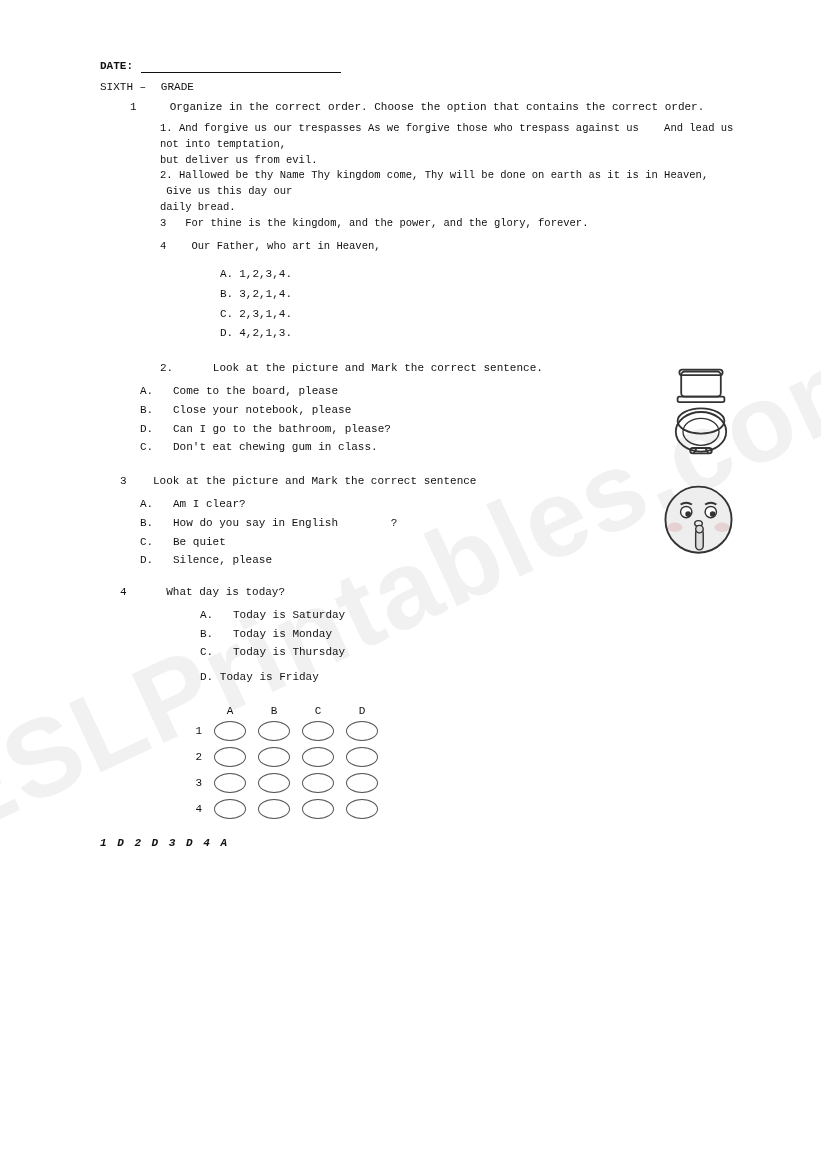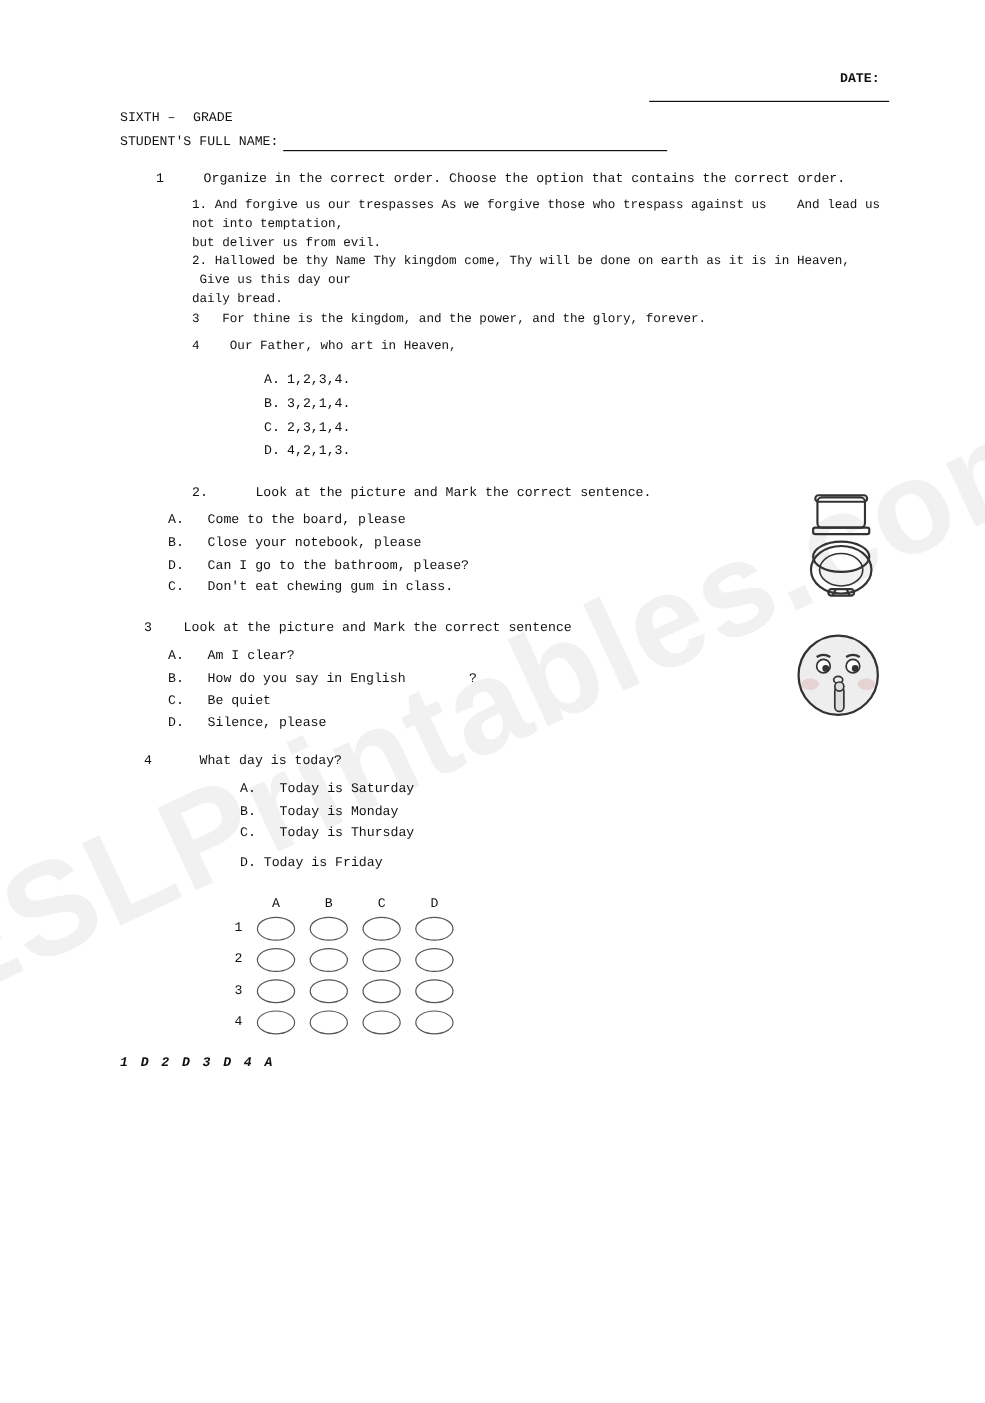--- a/index.html
+++ b/index.html
@@ -36,24 +36,23 @@
       letter-spacing: 2px;
     }
 
     .content {
       position: relative;
       z-index: 1;
     }
 
     .header-line {
       display: flex;
-      align-items: flex-end;
+      align-items: flex-start;
       margin-bottom: 8px;
       font-size: 11px;
-      flex-direction: column;
     }
 
     .header-label {
       font-weight: bold;
       margin-right: 8px;
       text-transform: uppercase;
     }
 
     .underline-field {
       border-bottom: 1px solid #111;
@@ -209,26 +208,20 @@
     <div class="header-line">
       <span class="header-label">DATE:</span>
       <span class="underline-field" style="min-width:200px;">&nbsp;</span>
     </div>
 
     <div class="header-line2">
       <span>SIXTH –</span>
       <span style="margin-left:8px;">GRADE</span>
     </div>
 
-    <div class="header-line3">
-      <span class="student-name-line">
-        <span>STUDENT'S  FULL  NAME:</span>
-        <span class="underline-field" style="min-width:320px;margin-left:4px;">&nbsp;</span>
-      </span>
-    </div>
 
     <div class="question-block">
       <div class="question-title">
         <span>1</span>
         &nbsp;&nbsp;&nbsp;
         <span>Organize  in the correct order.  Choose   the option that contains the correct order.</span>
       </div>
       <div class="passage-block">
         <div>1. And forgive us our trespasses  As we forgive those who trespass against us &nbsp;&nbsp; And lead us not into temptation,</div>
         <div>but  deliver us from evil.</div>

